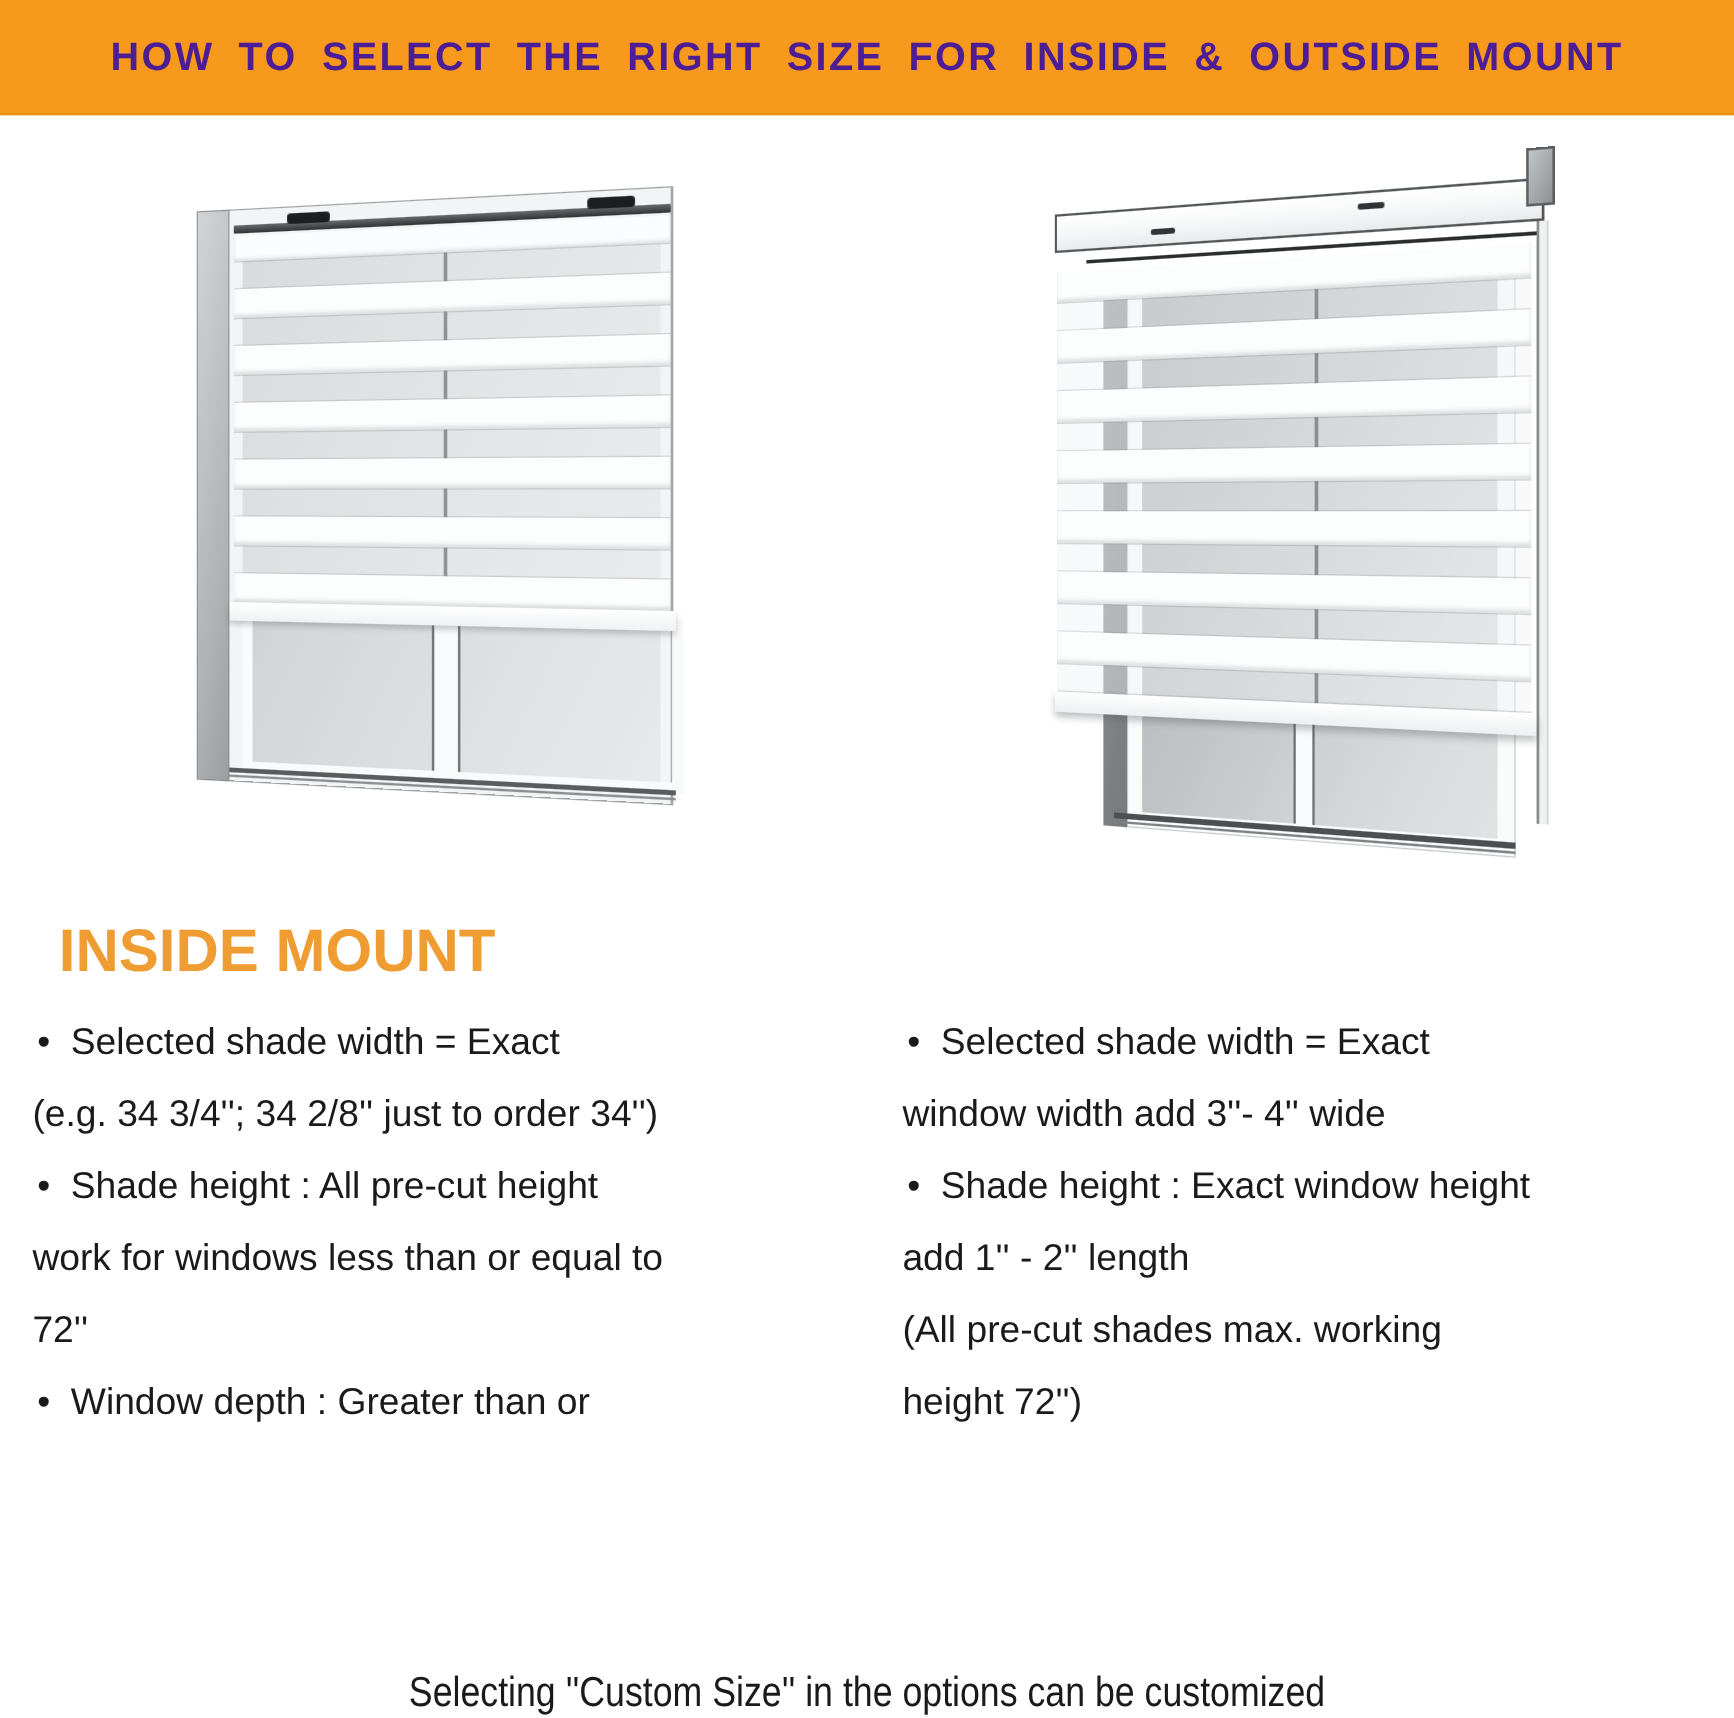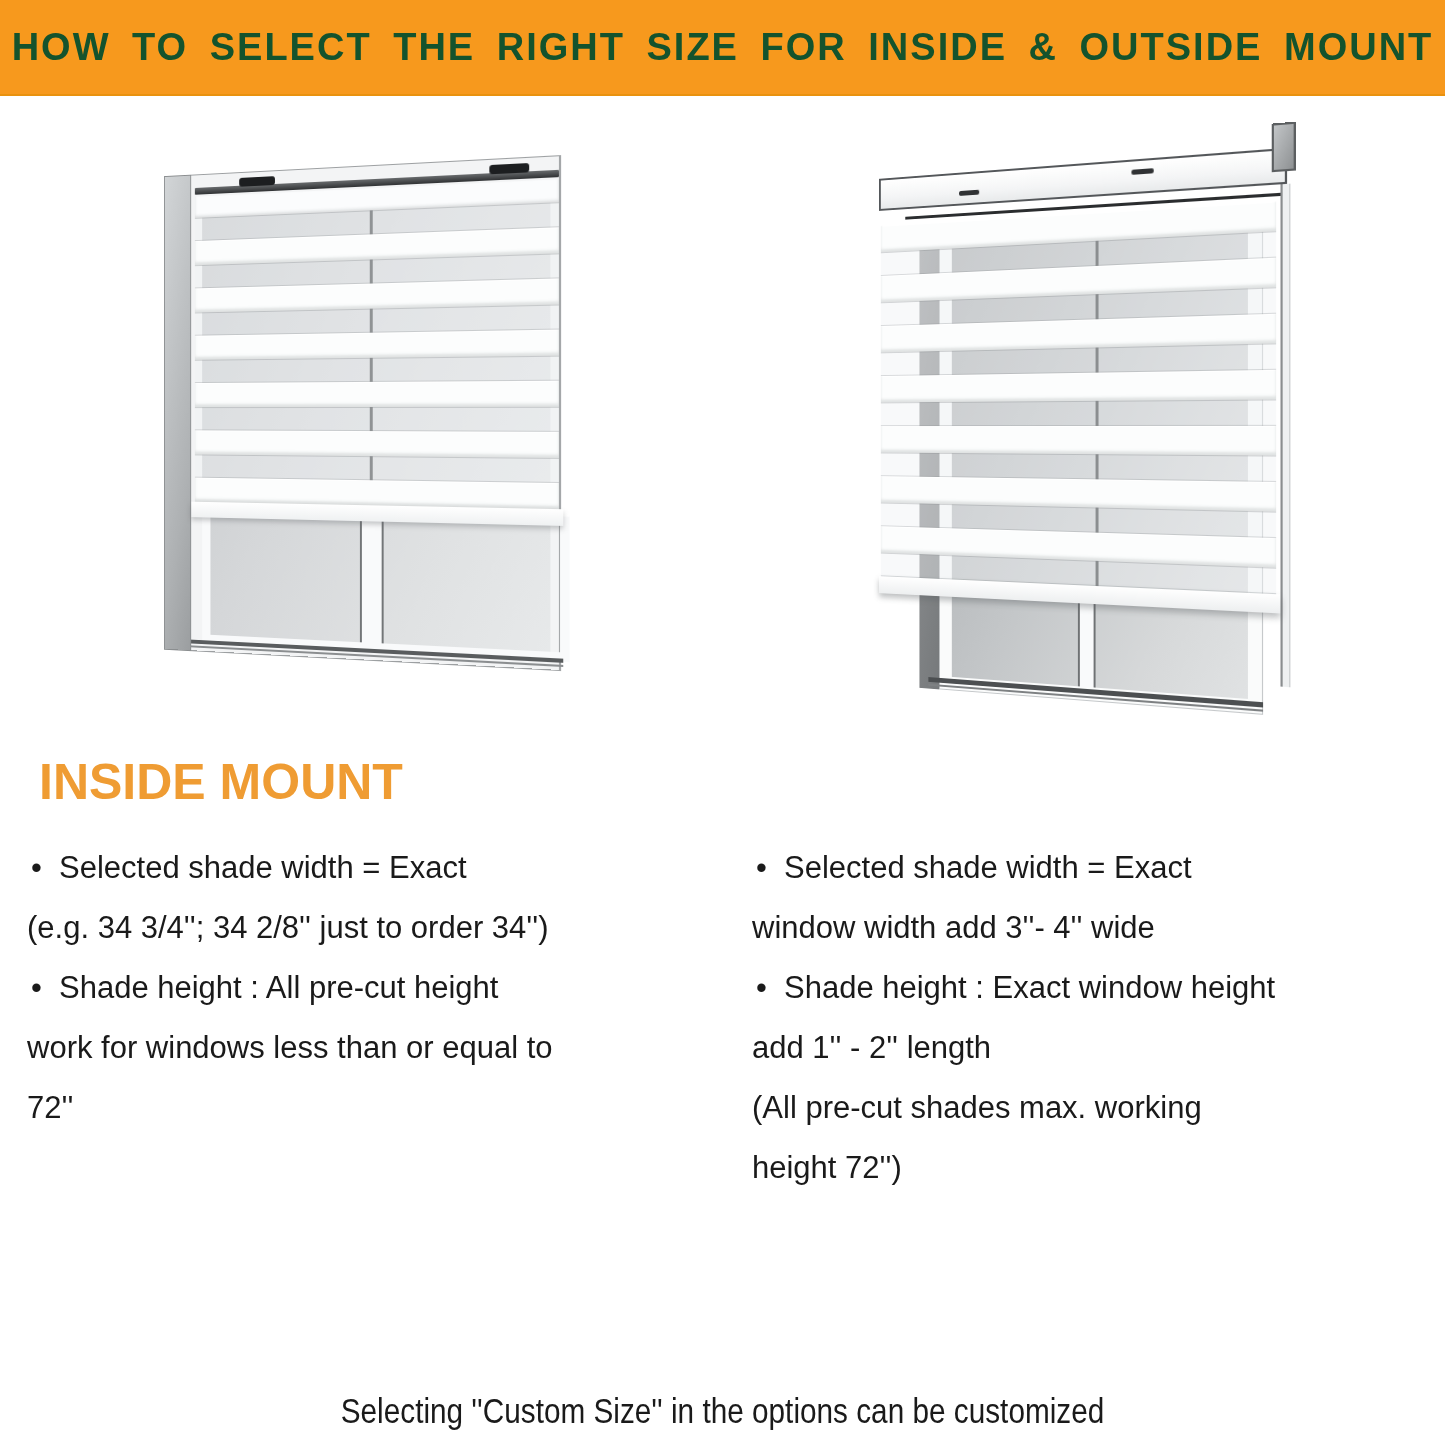--- a/index.html
+++ b/index.html
@@ -13,26 +13,26 @@
     font-family:"Liberation Sans", sans-serif;color:var(--body-text);
   }
   
   .banner{
     position:absolute;left:0;top:0;width:100%;height:94px;
     background:var(--banner-orange);
     border-bottom:2px solid #e9920e;
     display:flex;align-items:center;justify-content:center;
   }
   .banner-title{
-    color:#14532d;font-weight:bold;font-size:38px;letter-spacing:2px;word-spacing:9px;
+    color:#4c1d95;font-weight:bold;font-size:33px;letter-spacing:2px;word-spacing:9px;
     white-space:nowrap;
   }
   
   .mount-heading{
-    position:absolute;margin:6px;font-weight:bold;font-size:50px;line-height:52px;
+    position:absolute;margin:16px;font-weight:bold;font-size:50px;line-height:52px;
     color:var(--heading-orange);letter-spacing:0px;white-space:nowrap;
   }
   .heading-inside{left:33px;top:750px;}
   .heading-outside{left:783px;top:750px;}
   
   .bullets{position:absolute;width:700px;}
   .bullets-left{left:27px;top:838px;}
   .bullets-right{left:752px;top:838px;}
   .line{height:60px;line-height:60px;font-size:31px;white-space:nowrap;}
   .marker{display:inline-block;width:28px;padding-left:4px;}
@@ -199,20 +199,21 @@
     </div>
   </div>
 
   <h2 class="mount-heading heading-inside">INSIDE MOUNT</h2>
   <div class="bullets bullets-left">
     <div class="line"><span class="marker">•</span><span>Selected shade width = Exact</span></div>
     <div class="line">(e.g. 34 3/4''; 34 2/8'' just to order 34'')</div>
     <div class="line"><span class="marker">•</span><span>Shade height : All pre-cut height</span></div>
     <div class="line">work for windows less than or equal to</div>
     <div class="line">72''</div>
+    <div class="line"><span class="marker">•</span><span>Window depth : Greater than or</span></div>
   </div>
 
   <div class="bullets bullets-right">
     <div class="line"><span class="marker">•</span><span>Selected shade width = Exact</span></div>
     <div class="line">window width add 3''- 4'' wide</div>
     <div class="line"><span class="marker">•</span><span>Shade height : Exact window height</span></div>
     <div class="line">add 1'' - 2'' length</div>
     <div class="line">(All pre-cut shades max. working</div>
     <div class="line">height 72'')</div>
   </div>

